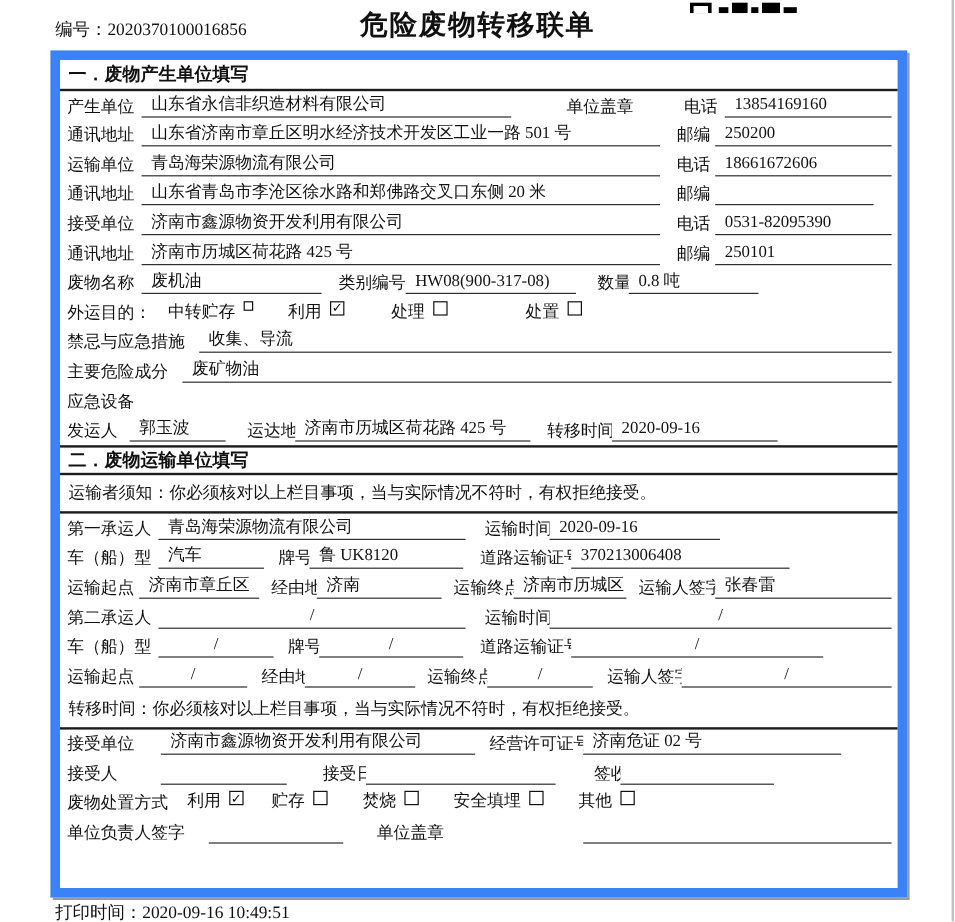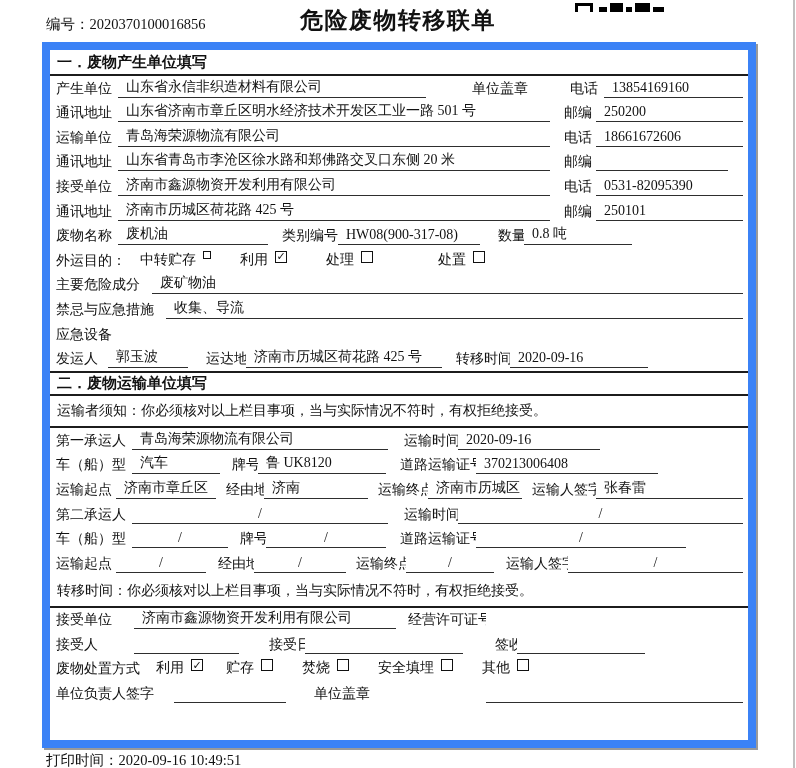--- a/index.html
+++ b/index.html
@@ -136,26 +136,26 @@
       <span class="ck" style="width: 112px;">
         <span class="ck-t">处理</span>
         <span class="ck-b"></span>
       </span>
       <span class="ck" style="flex: 1 1 0px; min-width: 0px;">
         <span class="ck-t">处置</span>
         <span class="ck-b"></span>
       </span>
     </div>
     <div class="fr">
+      <span class="lb" style="width: 110px;">禁忌与应急措施</span>
+      <span class="vl" style="flex: 1 1 0px; min-width: 0px;">收集、导流</span>
+    </div>
+    <div class="fr">
       <span class="lb" style="width: 96px;">主要危险成分</span>
       <span class="vl" style="flex: 1 1 0px; min-width: 0px;">废矿物油</span>
-    </div>
-    <div class="fr">
-      <span class="lb" style="width: 110px;">禁忌与应急措施</span>
-      <span class="vl" style="flex: 1 1 0px; min-width: 0px;">收集、导流</span>
     </div>
     <div class="fr">
       <span class="lb" style="width: 68px;">应急设备</span>
     </div>
     <div class="fr">
       <span class="lb" style="width: 52px;">发运人</span>
       <span class="vl" style="width: 80px;">郭玉波</span>
       <span class="lb" style="width: 58px; padding-left: 18px;">运达地</span>
       <span class="vl" style="width: 196px;">济南市历城区荷花路 425 号</span>
       <span class="lb" style="width: 68px; padding-left: 14px;">转移时间</span>
@@ -213,20 +213,21 @@
       <span class="lb" style="width: 60px; padding-left: 10px;">运输终点</span>
       <span class="vl ctr" style="width: 88px;">/</span>
       <span class="lb" style="width: 74px; padding-left: 12px;">运输人签字</span>
       <span class="vl ctr" style="flex: 1 1 0px; min-width: 0px;">/</span>
     </div>
     <div class="note-row">转移时间：你必须核对以上栏目事项，当与实际情况不符时，有权拒绝接受。</div>
     <div class="fr">
       <span class="lb" style="width: 78px;">接受单位</span>
       <span class="vl" style="width: 262px;">济南市鑫源物资开发利用有限公司</span>
       <span class="lb" style="width: 90px; padding-left: 12px;">经营许可证号</span>
+      <span class="vl" style="width: 215px;">济南危证 02 号</span>
       <span class="sp" style="flex: 1 1 0px; min-width: 0px;"></span>
     </div>
     <div class="fr">
       <span class="lb" style="width: 78px;">接受人</span>
       <span class="vl" style="width: 105px;"></span>
       <span class="lb" style="width: 66px; padding-left: 30px;">接受日期</span>
       <span class="vl" style="width: 158px;"></span>
       <span class="lb" style="width: 54px; padding-left: 32px;">签收量</span>
       <span class="vl" style="width: 128px;"></span>
       <span class="sp" style="flex: 1 1 0px; min-width: 0px;"></span>

